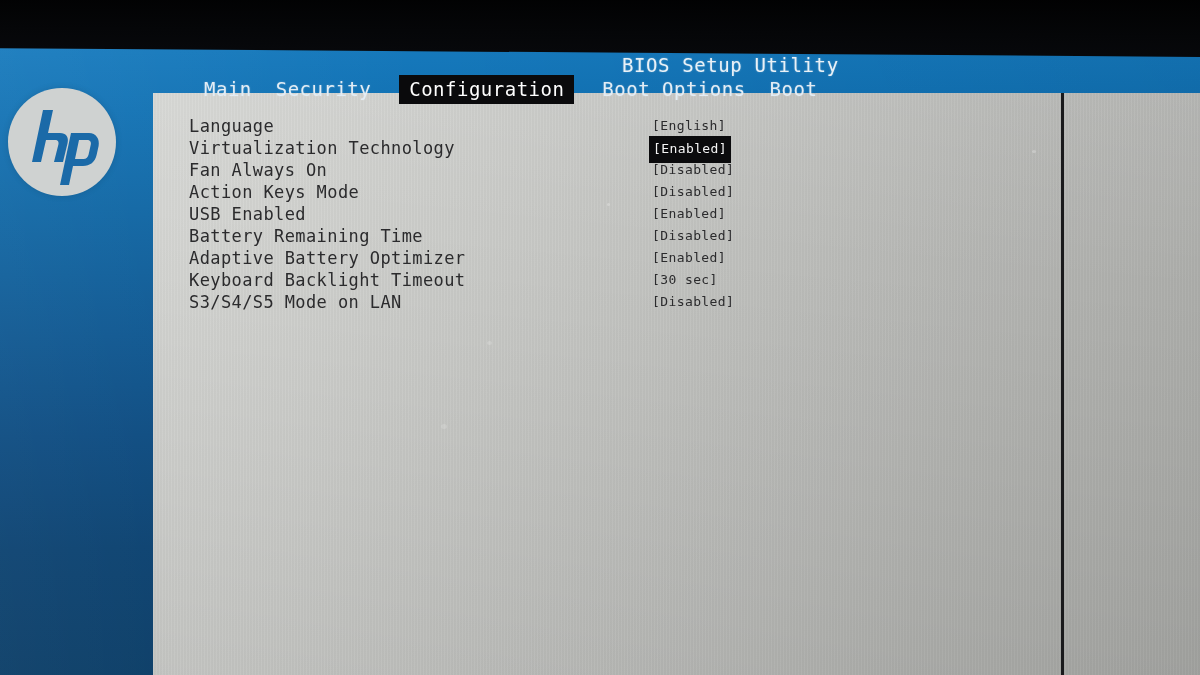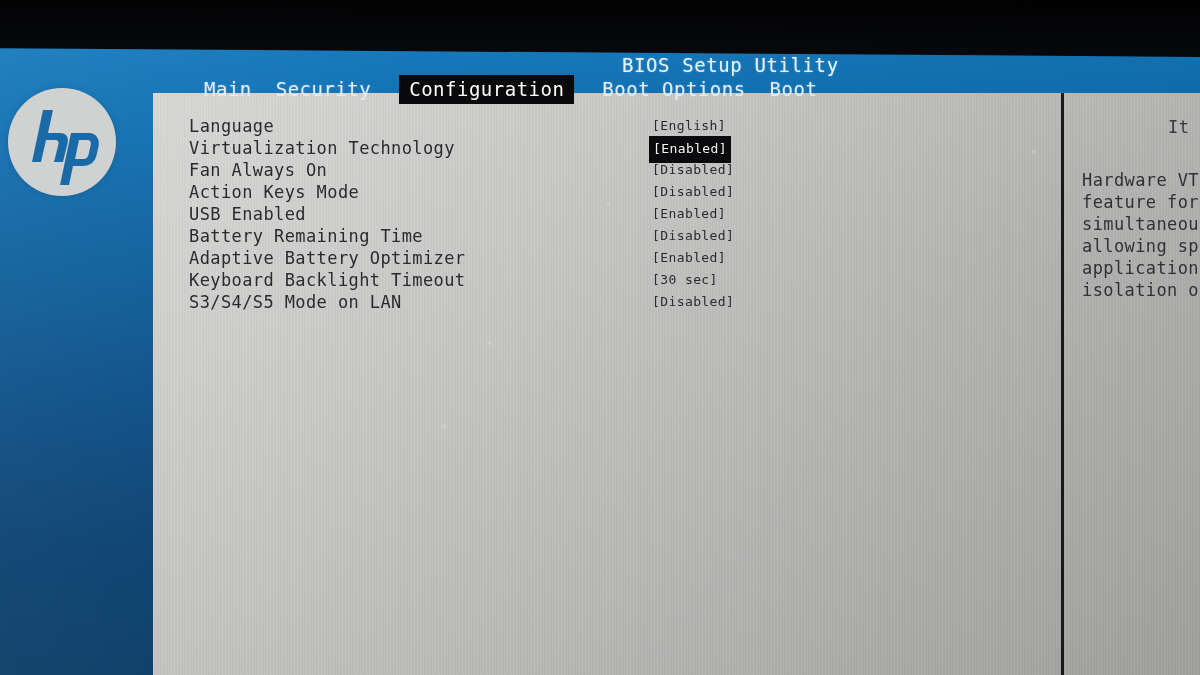--- a/index.html
+++ b/index.html
@@ -277,31 +277,20 @@
         <span class="setting-value">[30 sec]</span>
       </div>
 
       <div class="setting-row">
         <span class="setting-label">S3/S4/S5 Mode on LAN</span>
         <span class="setting-value">[Disabled]</span>
       </div>
 
     </div>
 
-    <div class="help-pane">
-      <div class="help-title">It</div>
-      <div class="help-body">
-        <div class="help-line">Hardware VT</div>
-        <div class="help-line">feature for</div>
-        <div class="help-line">simultaneou</div>
-        <div class="help-line">allowing sp</div>
-        <div class="help-line">application</div>
-        <div class="help-line">isolation o</div>
-      </div>
-    </div>
 
   </div>
 
   <div class="speck" style="left:607px; top:203px; width:3px; height:3px;"></div>
   <div class="speck" style="left:1032px; top:150px; width:4px; height:3px;"></div>
   <div class="speck" style="left:487px; top:341px; width:5px; height:4px; background:rgba(255,255,255,0.18);"></div>
   <div class="speck" style="left:441px; top:424px; width:6px; height:5px; background:rgba(255,255,255,0.16);"></div>
 
   <div class="bezel-top"></div>
 

